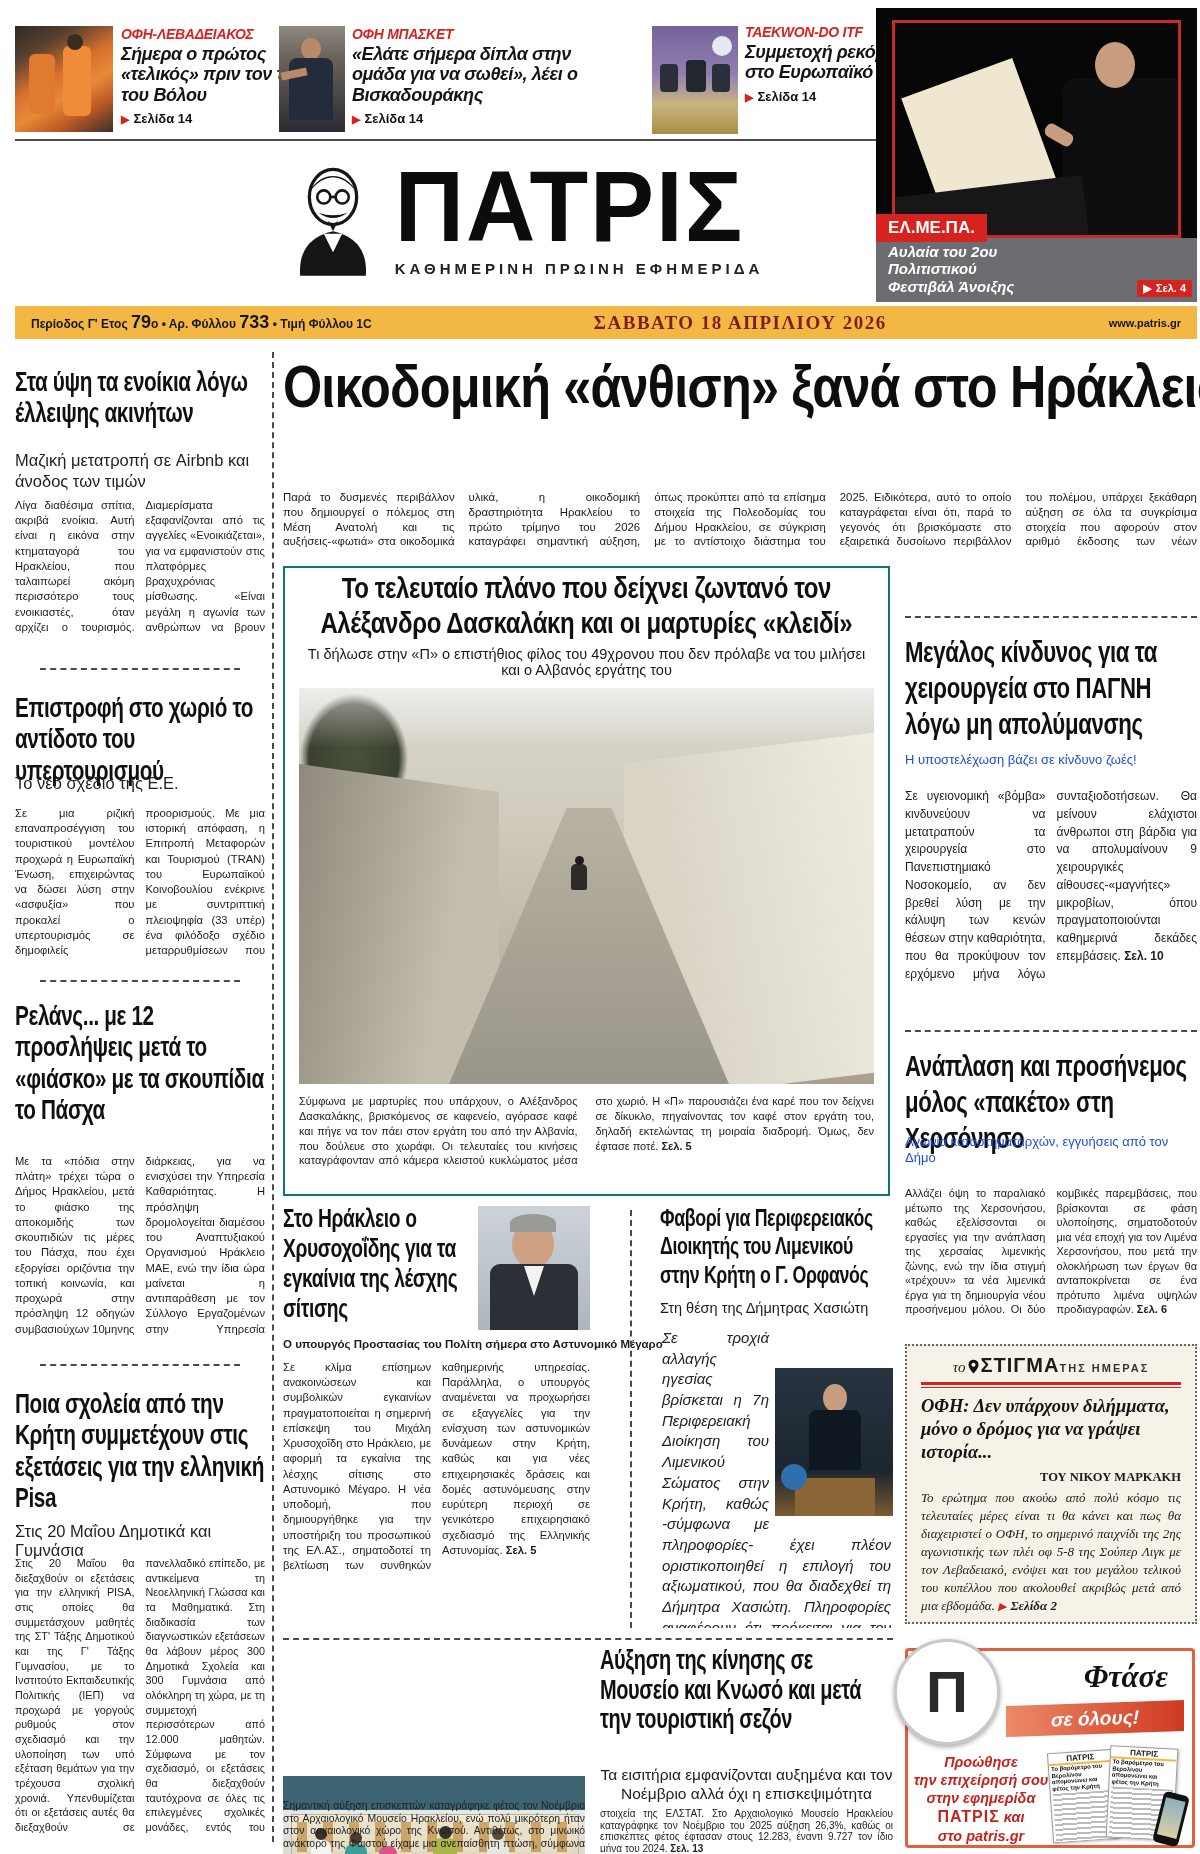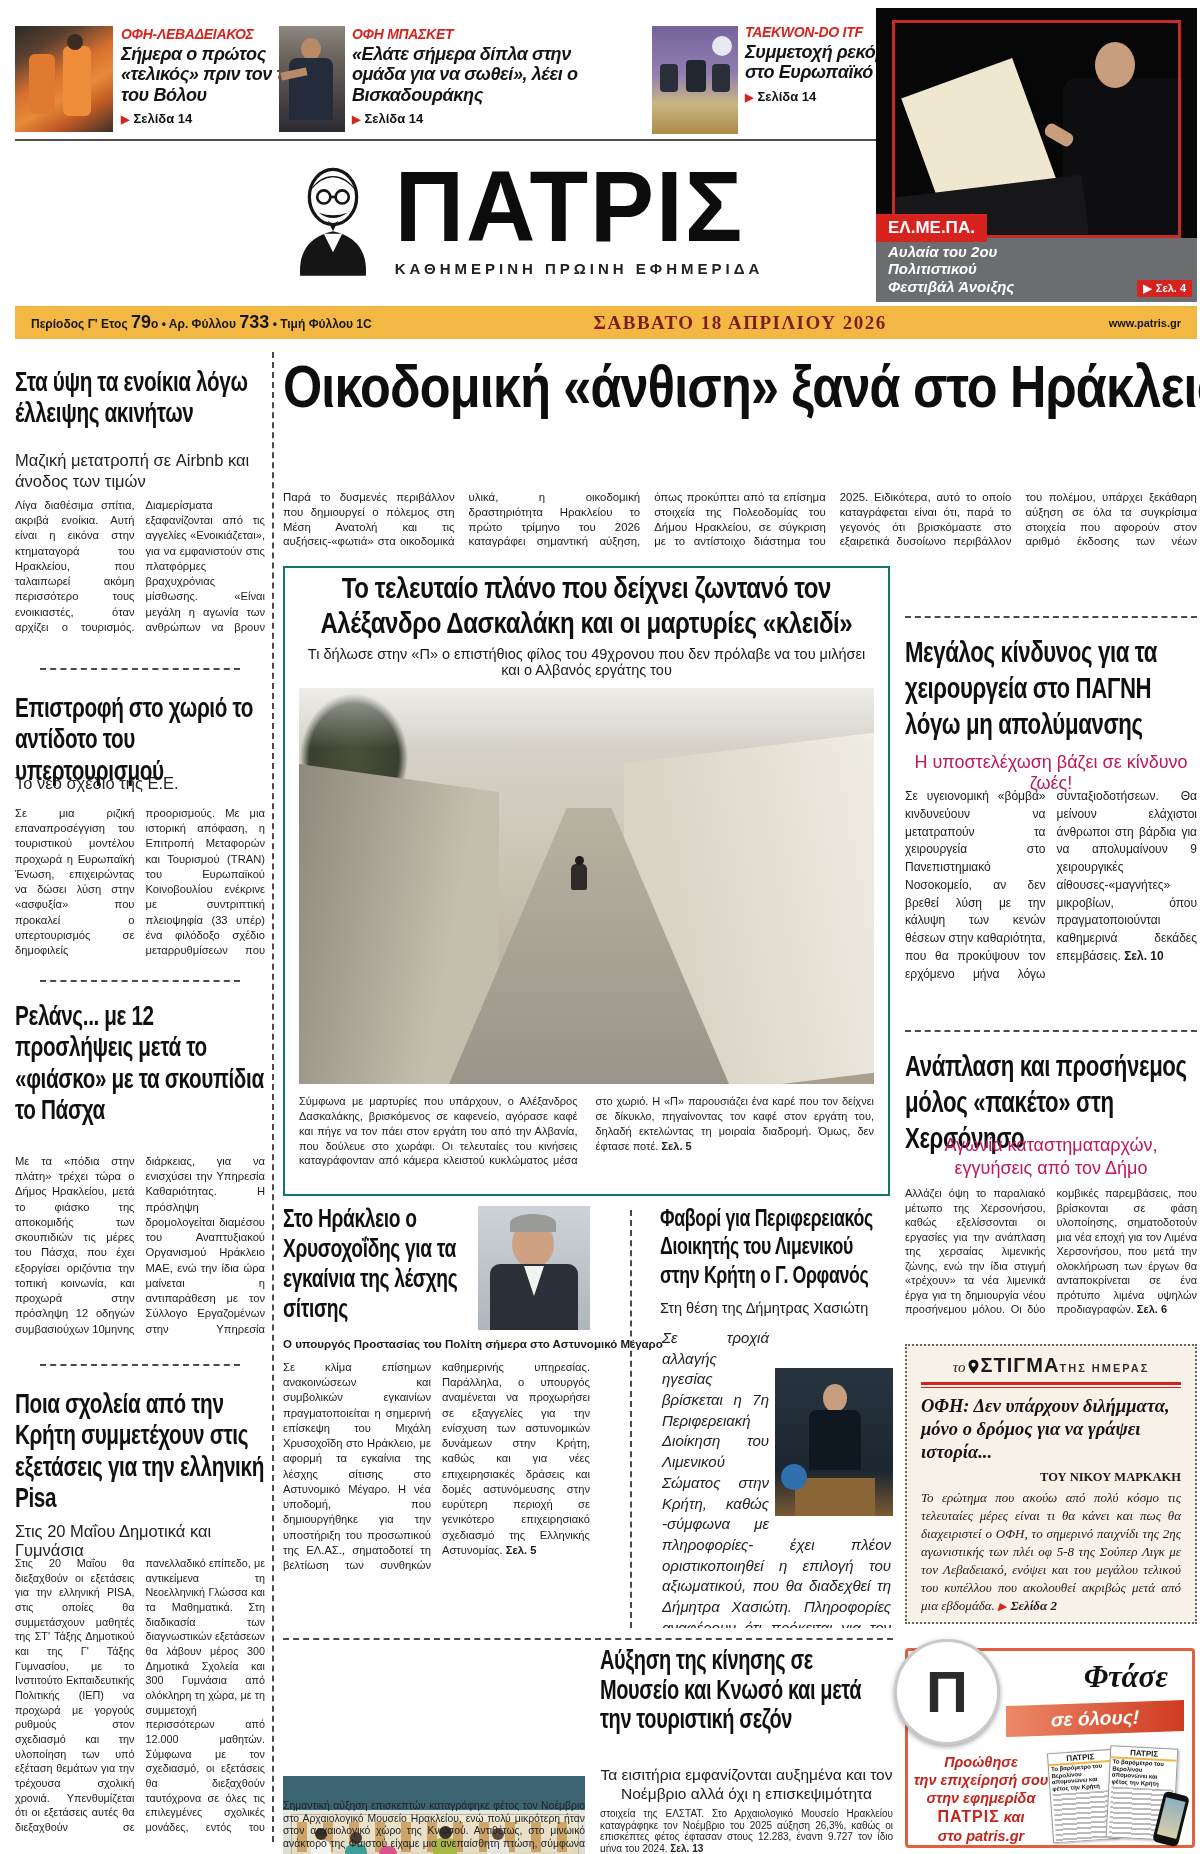--- a/index.html
+++ b/index.html
@@ -47,21 +47,21 @@
   .lead-sub{position:absolute;left:283px;top:454px;width:914px;text-align:center;font-size:21.5px;color:#111;}
   .lead-bt{position:absolute;left:283px;top:490px;width:914px;height:74px;column-count:5;column-gap:14px;
            font-size:11.4px;line-height:1.3;text-align:justify;overflow:hidden;}
   
   .cbox{position:absolute;left:283px;top:566px;width:607px;height:630px;border:2px solid #0f766e;box-sizing:border-box;padding:3px 14px;}
   .cb-hl{font-size:30px;text-align:center;line-height:1.15;}
   .cb-lead{text-align:center;font-size:14.5px;margin-top:6px;color:#1a1a1a;}
   .photo{position:relative;overflow:hidden;}
   
   .ra-hl{font-size:30px;line-height:1.2;}
-  .ra-sub{font-size:18px;color:#be185d;text-align:center;}
+  .ra-sub{font-size:13px;color:#1d4ed8;}
   
   .stigma{position:absolute;left:905px;top:1344px;width:292px;height:280px;border:2px dotted #666;
           background:var(--stigma-bg,#f6f2e7);box-sizing:border-box;padding:8px 14px;}
   .st-head{display:flex;align-items:baseline;justify-content:center;}
   .st-to{font-family:"Liberation Serif",serif;font-style:italic;font-size:15px;}
   .st-name{font-weight:bold;font-size:20px;letter-spacing:1px;}
   .st-suffix{font-size:11px;letter-spacing:2px;font-weight:bold;color:#333;}
   .st-rule{margin:5px 0 7px 0;height:2px;border-top:3px solid var(--accent-red,#d7231f);border-bottom:1px solid var(--accent-red,#d7231f);}
   .st-title{font-family:"Liberation Serif",serif;font-weight:bold;font-style:italic;font-size:18.5px;line-height:1.25;color:#141414;}
   .st-by{font-family:"Liberation Serif",serif;font-weight:bold;font-size:12.5px;text-align:right;margin:6px 0 4px 0;}

